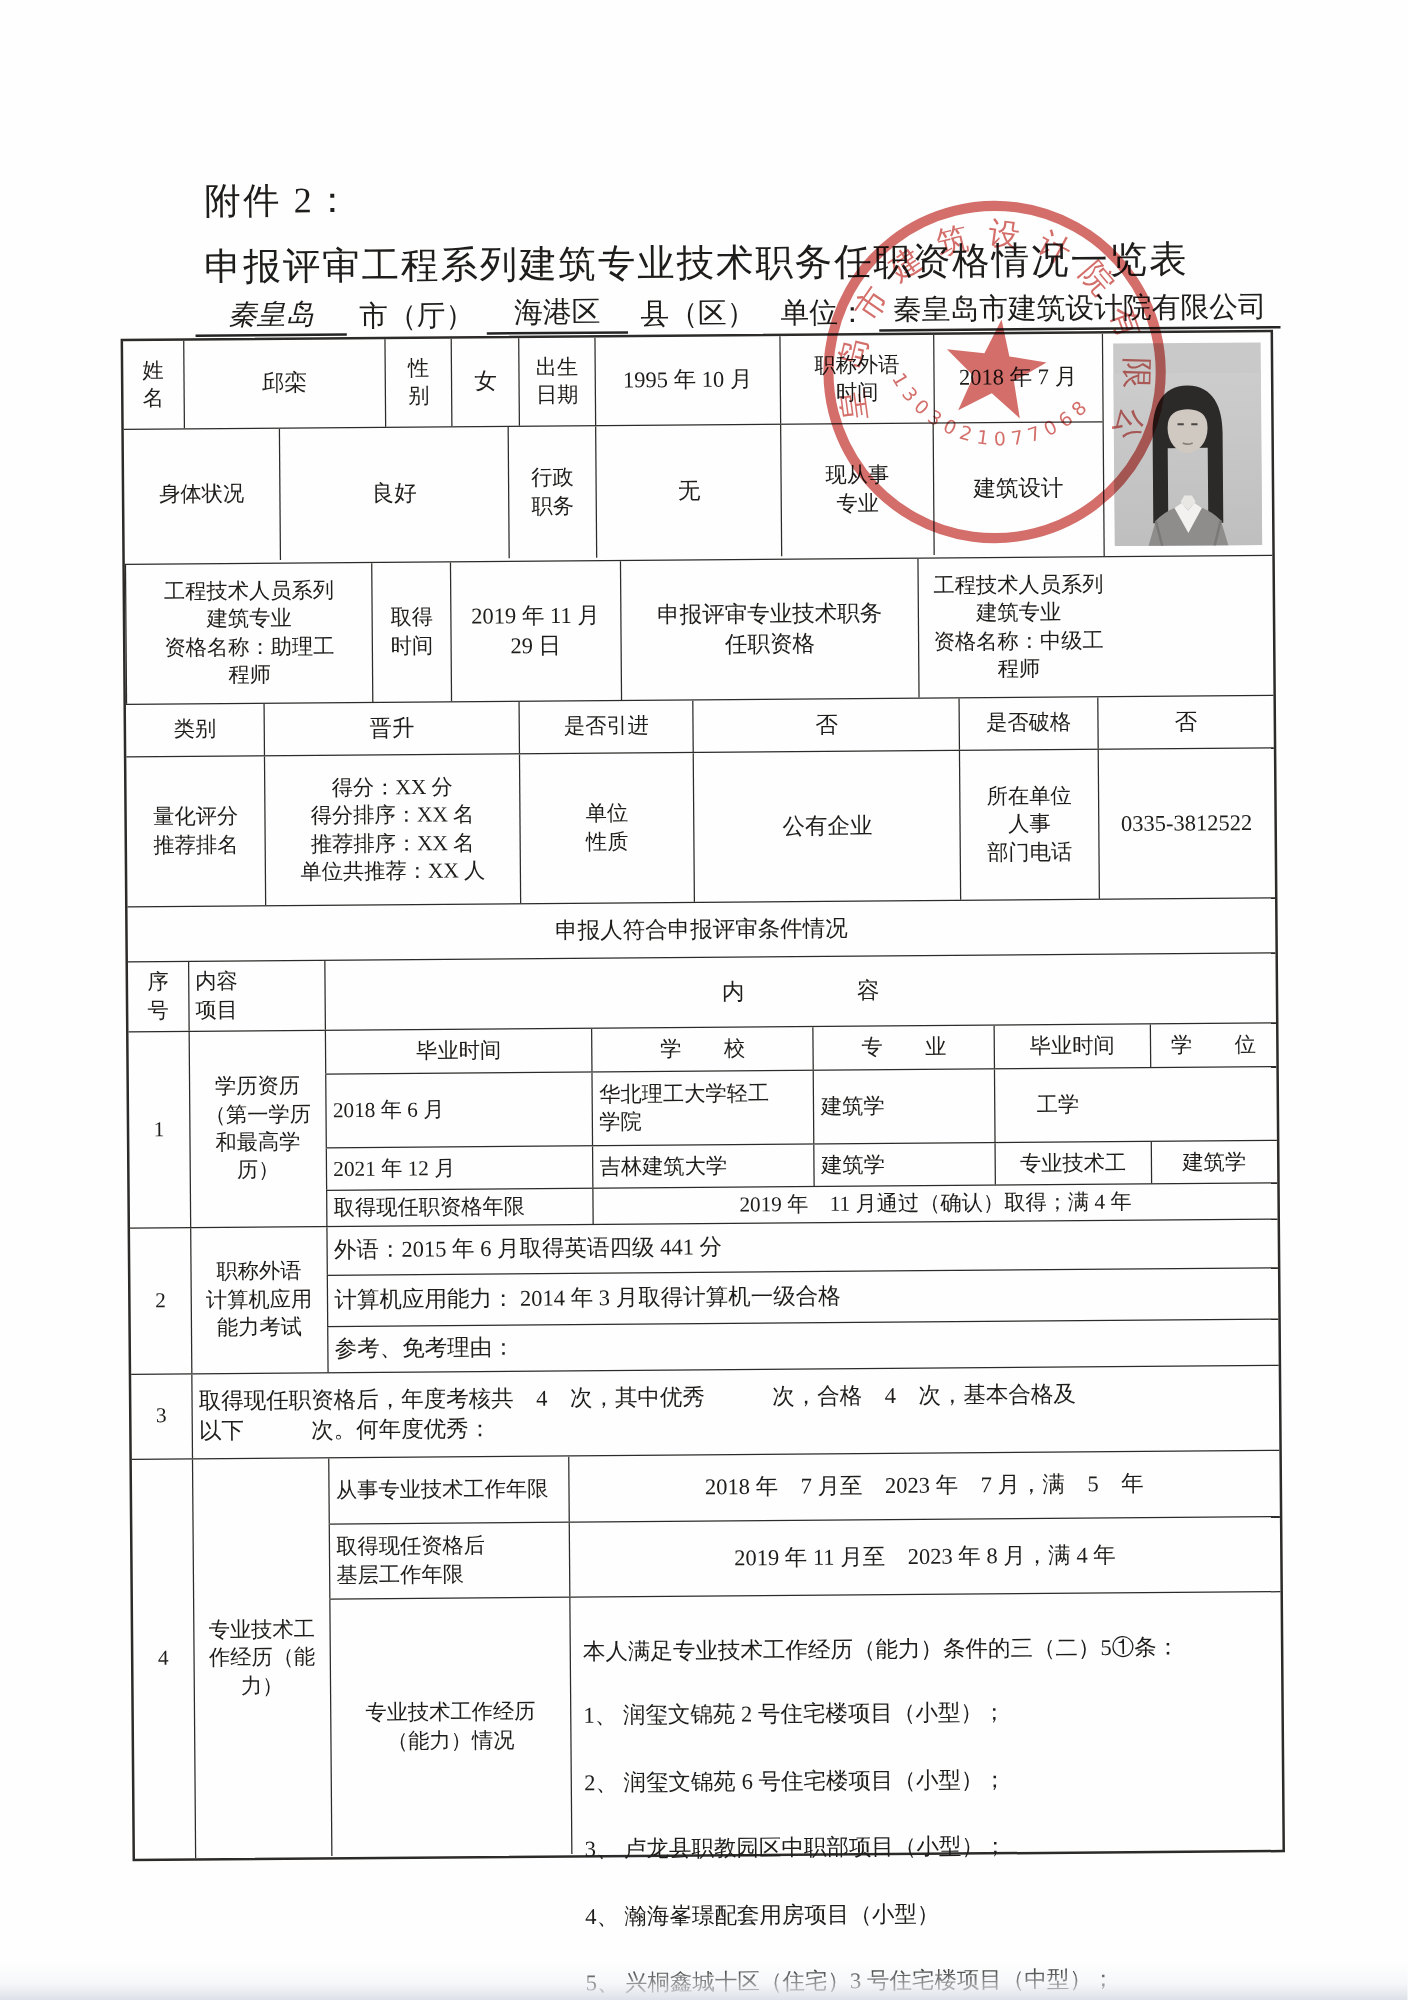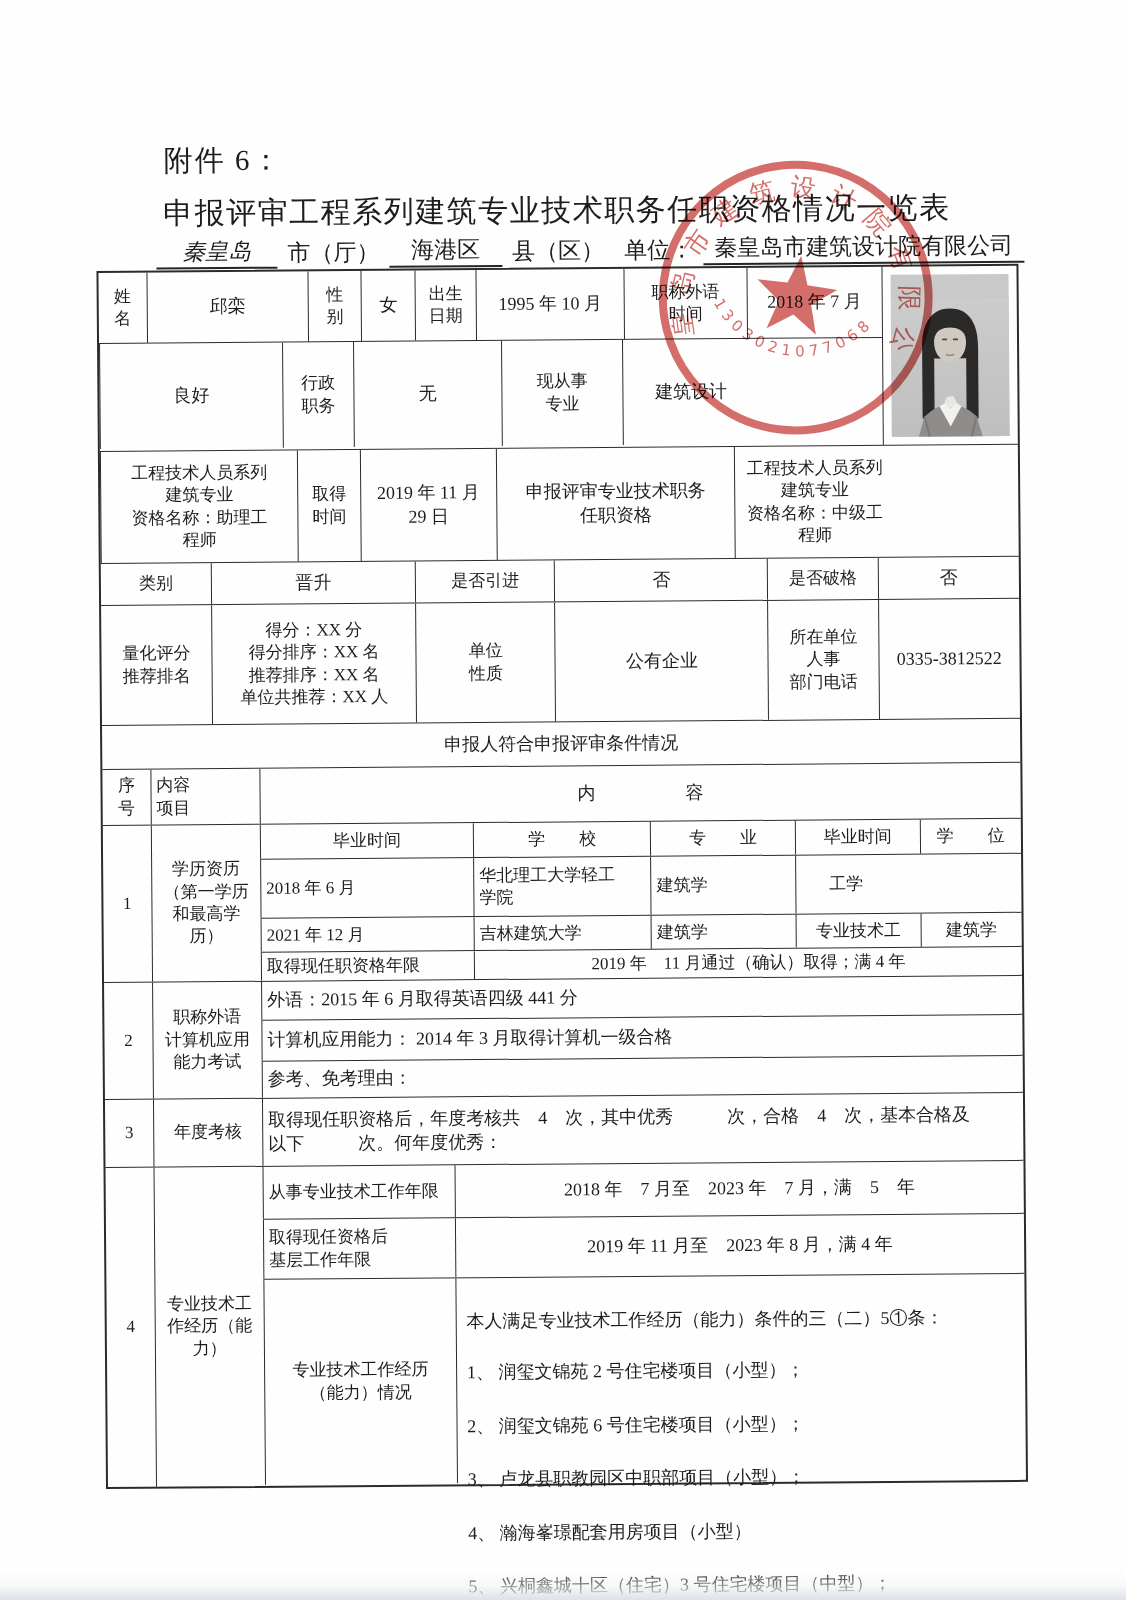--- a/index.html
+++ b/index.html
@@ -38,21 +38,21 @@
 
   .scan-noise { position:absolute; left:0; bottom:0; width:100%; height:30px;
     background:linear-gradient(to top, #dde1e8 0%, rgba(240,242,246,.55) 45%, rgba(255,255,255,0) 100%); }
 </style>
 </head>
 <body>
 
 <div class="sheet">
  <div class="tilt">
 
-  <div class="attachment">附件 6：</div>
+  <div class="attachment">附件 2：</div>
   <div class="doc-title">申报评审工程系列建筑专业技术职务任职资格情况一览表</div>
 
   <div class="region-line">
     <span class="u u-city">秦皇岛</span>
     <span class="plain">市（厅）</span>
     <span class="u u-county">海港区</span>
     <span class="plain">县（区）</span>
     <span class="plain">单位：</span>
     <span class="u u-company">秦皇岛市建筑设计院有限公司</span>
   </div>
@@ -69,20 +69,21 @@
 别</div>
           <div class="c" style="width:6.9%">女</div>
           <div class="c sm" style="width:7.7%">出生
 日期</div>
           <div class="c" style="width:19.0%">1995 年 10 月</div>
           <div class="c sm" style="width:15.6%">职称外语
 时间</div>
           <div class="c" style="width:17.3%">2018 年 7 月</div>
         </div>
         <div class="r" style="height:106px">
+          <div class="c nb sm" style="width:15.8%">身体状况</div>
           <div class="c" style="width:23.4%">良好</div>
           <div class="c sm" style="width:9.0%">行政
 职务</div>
           <div class="c" style="width:18.9%">无</div>
           <div class="c sm" style="width:15.5%">现从事
 专业</div>
           <div class="c" style="width:17.4%">建筑设计</div>
         </div>
       </div>
       <div class="c photo-cell" style="width:14.7%">
@@ -212,21 +213,20 @@
               <div class="c left" style="width:100%">计算机应用能力： 2014 年 3 月取得计算机一级合格</div>
             </div>
         <div class="r" style="height:37px">
               <div class="c left" style="width:100%">参考、免考理由：</div>
             </div>
       </div>
     </div>
 
     <div class="r" style="height:68px">
       <div class="c nb sm" style="width:5.2%">3</div>
-      <div class="c sm" style="width:11.9%">年度考核</div>
       <div class="c left" style="width:82.9%">取得现任职资格后，年度考核共　4　次，其中优秀　　　次，合格　4　次，基本合格及
 以下　　　次。何年度优秀：</div>
     </div>
 
     <div class="r" style="height:320px">
       <div class="c nb sm" style="width:5.2%">4</div>
       <div class="c sm" style="width:11.9%">专业技术工
 作经历（能
 力）</div>
       <div class="sub" style="width:82.9%">

